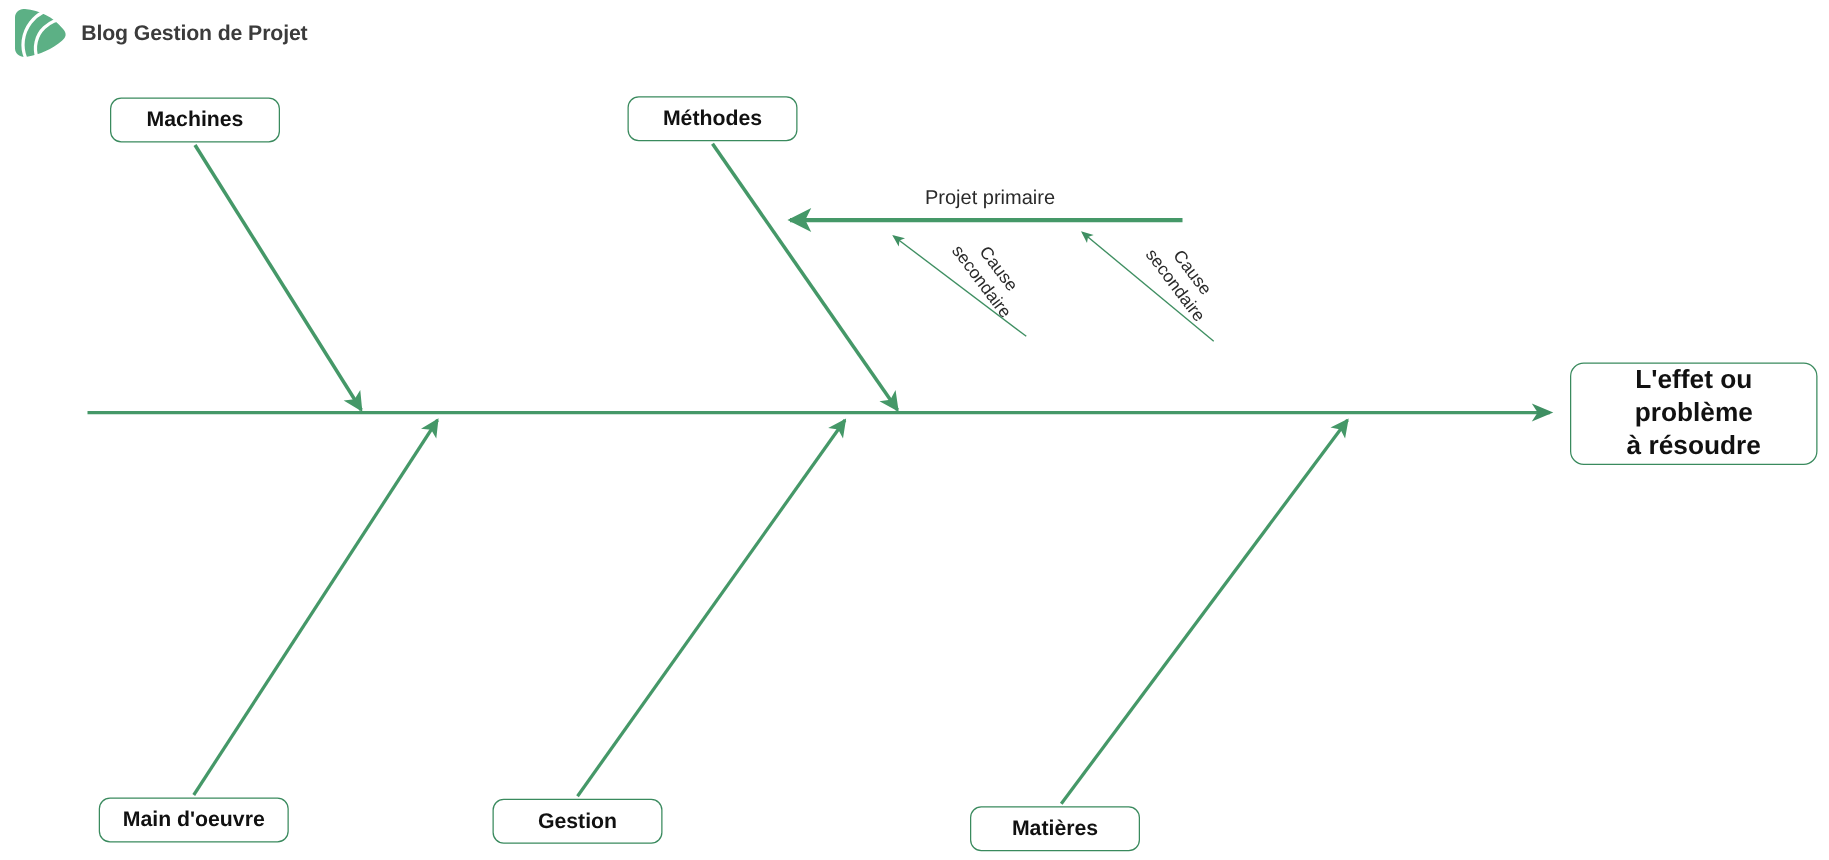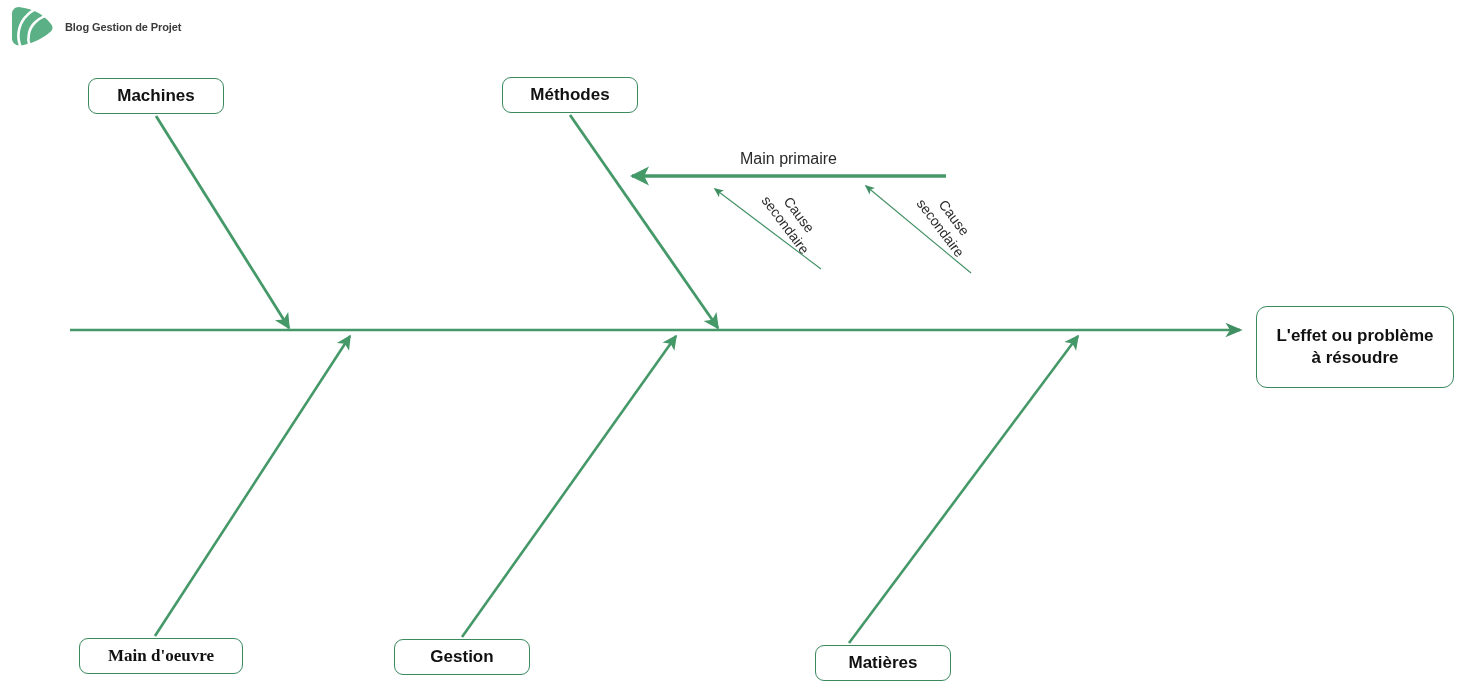--- a/index.html
+++ b/index.html
@@ -30,21 +30,21 @@
     align-items: center;
     gap: 9px;
     height: 46px;
   }
   .brand-mark {
     width: 48px;
     height: 44px;
     flex: 0 0 auto;
   }
   .brand-text {
-    font-size: 11px;
+    font-size: 17px;
     font-weight: bold;
     color: #3b3b3b;
     letter-spacing: -0.1px;
     white-space: nowrap;
   }
 
   
   #diagram {
     position: absolute;
     left: 0;
@@ -68,24 +68,23 @@
     font-weight: bold;
     line-height: 1.28;
     white-space: pre-line;
   }
   .node-box.category {
     font-size: 17px;
     height: 36px;
     padding: 0 14px;
   }
   .node-box.effect {
-    font-size: 17px;
+    font-size: 21px;
     border-radius: 11px;
     padding: 0 12px;
-    margin-top: 16px;
   }
 
   
   .label-free {
     position: absolute;
     color: #2a2a2a;
     font-size: 16px;
     font-weight: normal;
     white-space: nowrap;
   }
@@ -141,30 +140,30 @@
     <line x1="946" y1="176" x2="632" y2="176" stroke="#459868" stroke-width="3.4" marker-end="url(#ah-thick)"></line>
 
     <line x1="821" y1="269" x2="715" y2="189" stroke="#3f8f62" stroke-width="1.1" marker-end="url(#ah-thin)"></line>
     <line x1="971" y1="273" x2="866" y2="186" stroke="#3f8f62" stroke-width="1.1" marker-end="url(#ah-thin)"></line>
   </svg>
 
   <div class="node-box category" style="left:502px; top:77px; width:136px;">Méthodes</div>
 
   <div class="node-box category" style="left:88px; top:78px; width:136px;">Machines</div>
 
-  <div class="node-box category" style="left:79px; top:638px; width:164px;font-family:Liberation Serif, serif;">Main d'oeuvre</div>
+  <div class="node-box category" style="left:79px; top:638px; width:152px;">Main d'oeuvre</div>
 
   <div class="node-box category" style="left:394px; top:639px; width:136px;">Gestion</div>
 
-  <div class="node-box category" style="left:815px; top:645px; width:136px;">Matières</div>
+  <div class="node-box category" style="left:776px; top:645px; width:136px;">Matières</div>
 
   <div class="node-box effect" style="left:1256px; top:290px; width:198px; height:82px;">L'effet ou problème
 à résoudre</div>
 
-  <div class="label-free" style="left:740px; top:150px;">Main primaire</div>
+  <div class="label-free" style="left:740px; top:150px;">Projet primaire</div>
 
   <div class="label-rot" style="left:756px; top:203px; width:72px; transform: rotate(53deg);">Cause
 secondaire</div>
 
   <div class="label-rot" style="left:911px; top:206px; width:72px; transform: rotate(53deg);">Cause
 secondaire</div>
 
 </div>
 
 </body></html>

